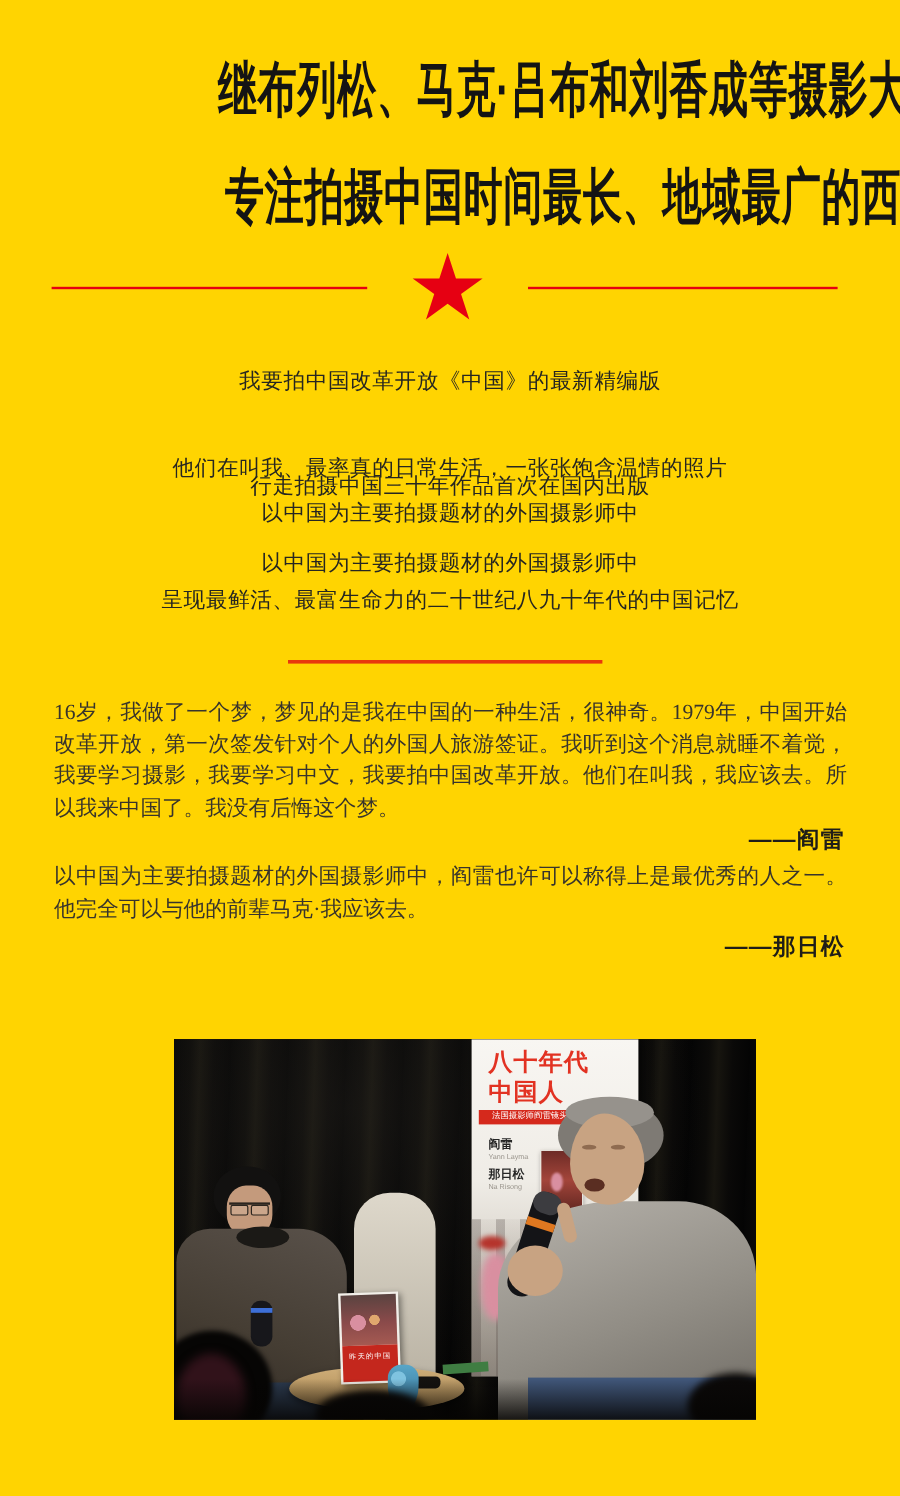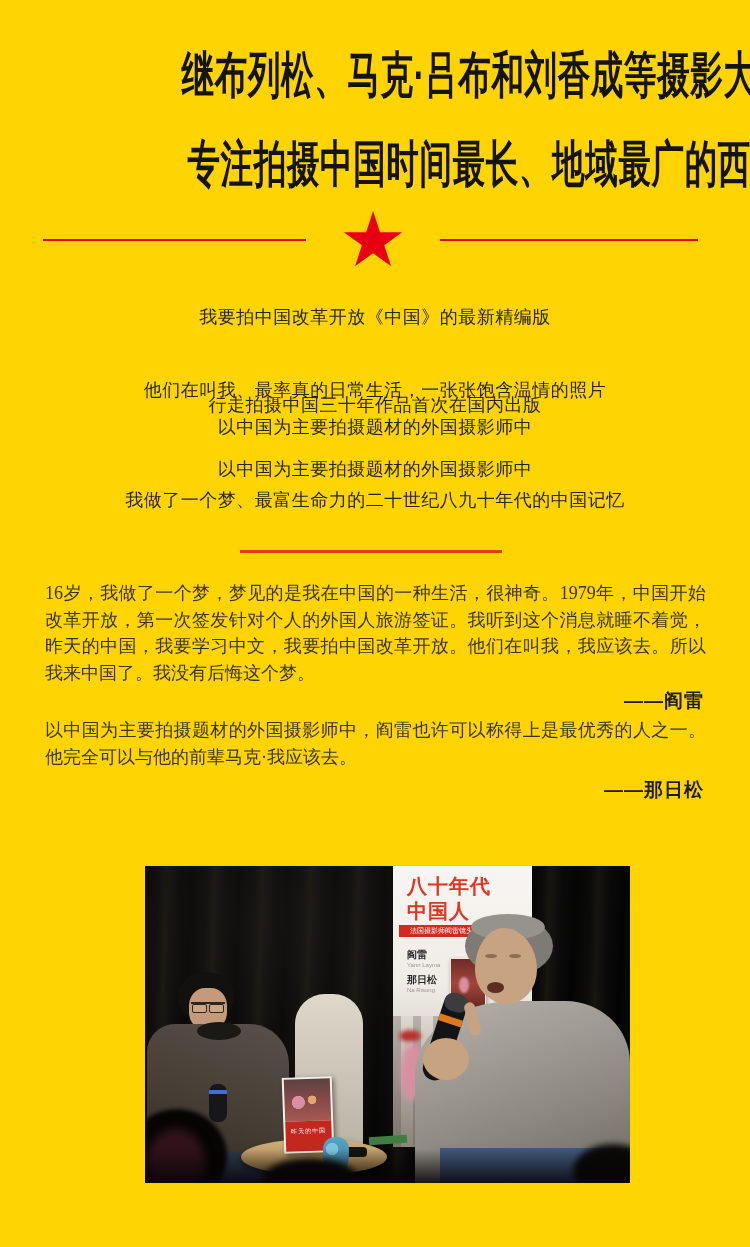--- a/index.html
+++ b/index.html
@@ -192,25 +192,25 @@
   <div class="star-rule l"></div>
   <div class="star-glyph">★</div>
   <div class="star-rule r"></div>
 </div>
 
 <div class="i-line" id="i0">我要拍中国改革开放《中国》的最新精编版</div>
 <div class="i-line" id="i1">行走拍摄中国三十年作品首次在国内出版</div>
 <div class="i-line" id="i2">他们在叫我、最率真的日常生活，一张张饱含温情的照片</div>
 <div class="i-line" id="i3">以中国为主要拍摄题材的外国摄影师中</div>
 <div class="i-line" id="i4">以中国为主要拍摄题材的外国摄影师中</div>
-<div class="i-line" id="i5">我做了一个梦、最富生命力的二十世纪八九十年代的中国记忆</div>
+<div class="i-line" id="i5">呈现最鲜活、最富生命力的二十世纪八九十年代的中国记忆</div>
 
 <div class="red-divider"></div>
 
-<div class="quote" id="q1">16岁，我做了一个梦，梦见的是我在中国的一种生活，很神奇。1979年，中国开始改革开放，第一次签发针对个人的外国人旅游签证。我听到这个消息就睡不着觉，昨天的中国，我要学习中文，我要拍中国改革开放。他们在叫我，我应该去。所以我来中国了。我没有后悔这个梦。</div>
+<div class="quote" id="q1">16岁，我做了一个梦，梦见的是我在中国的一种生活，很神奇。1979年，中国开始改革开放，第一次签发针对个人的外国人旅游签证。我听到这个消息就睡不着觉，我要学习摄影，我要学习中文，我要拍中国改革开放。他们在叫我，我应该去。所以我来中国了。我没有后悔这个梦。</div>
 <div class="attribution" id="a1">——阎雷</div>
 
 <div class="quote" id="q2">以中国为主要拍摄题材的外国摄影师中，阎雷也许可以称得上是最优秀的人之一。他完全可以与他的前辈马克·我应该去。</div>
 <div class="attribution" id="a2">——那日松</div>
 
 <div class="photo">
   <div class="curtain"></div>
 
   <div class="banner">
     <div class="banner-title" id="bt1">八十年代</div>

